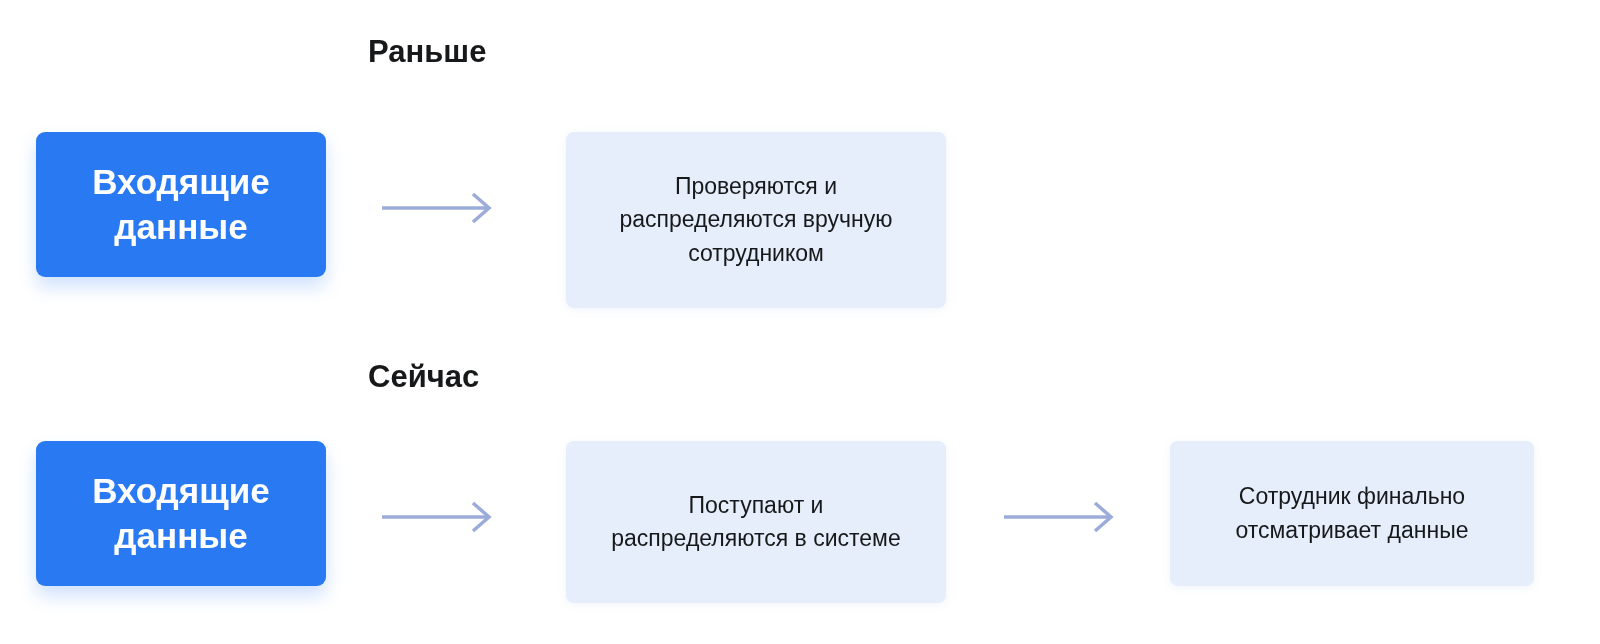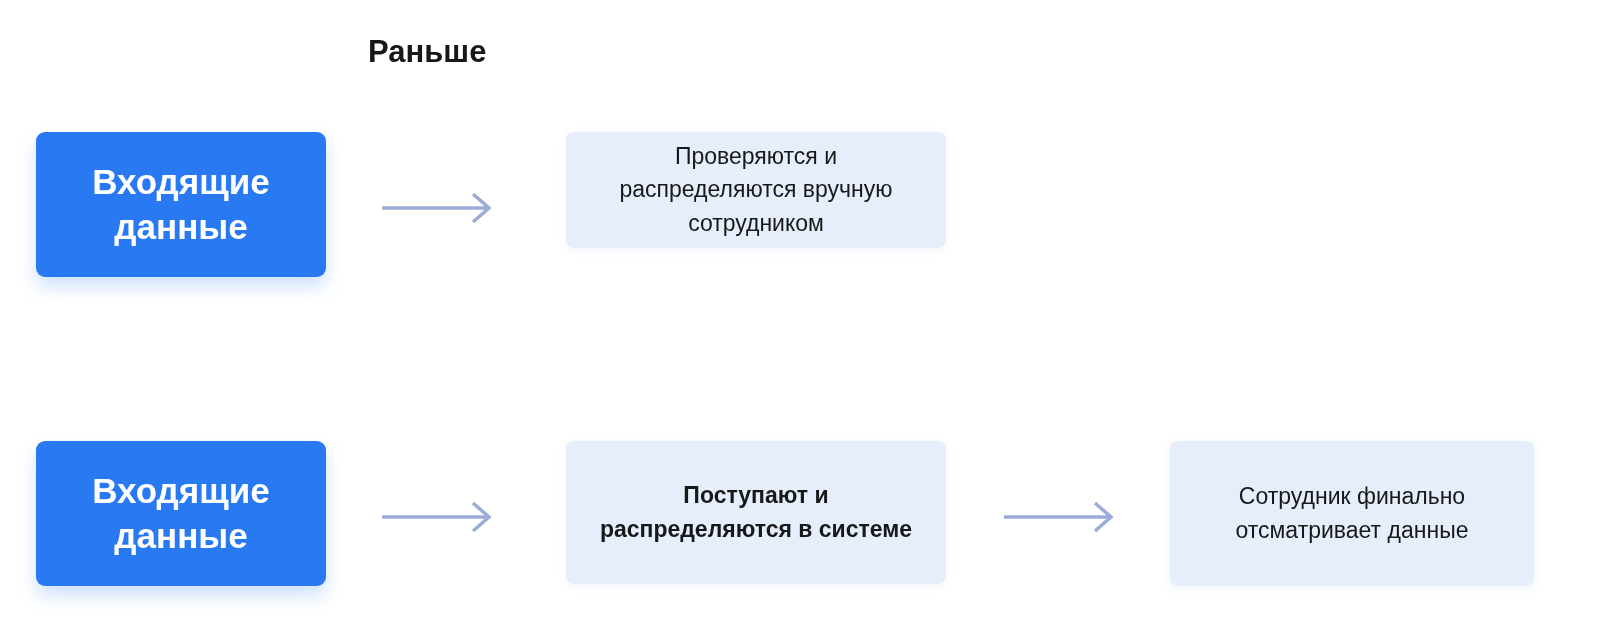--- a/index.html
+++ b/index.html
@@ -53,23 +53,23 @@
     background: var(--light-box-bg, #e6eefb);
     color: var(--text-dark, #17181a);
     font-size: 23px;
     font-weight: 400;
     line-height: 1.45;
     border-radius: 8px;
     box-shadow: 0 2px 8px rgba(120, 150, 210, 0.10);
     padding: 0 20px;
   }
   .node-before-source { top: 132px; }
-  .node-before-step   { top: 132px; left: 566px;  width: 380px; height: 116px; }
+  .node-before-step   { top: 132px; left: 566px;  width: 380px; height: 176px; }
   .node-now-source    { top: 441px; }
-  .node-now-step1     { top: 441px; left: 566px;  width: 380px; height: 143px; font-weight: bold; }
+  .node-now-step1     { top: 441px; left: 566px;  width: 380px; height: 162px; }
   .node-now-step2     { top: 441px; left: 1170px; width: 364px; height: 145px; }
 
   .arrow {
     position: absolute;
     color: var(--arrow, #9bacd9);
   }
   .arrow-before { left: 378px;  top: 188px; }
   .arrow-now-1  { left: 378px;  top: 497px; }
   .arrow-now-2  { left: 1000px; top: 497px; }
 </style>
@@ -85,20 +85,21 @@
 
   <svg class="arrow arrow-before" width="120" height="40" viewBox="0 0 120 40">
     <line x1="4" y1="20" x2="110" y2="20" stroke="currentColor" stroke-width="3.5"></line>
     <polyline points="95,6 111,20 95,34" fill="none" stroke="currentColor" stroke-width="3.5"></polyline>
   </svg>
 
   <div class="node light-node node-before-step">Проверяются и
 распределяются вручную
 сотрудником</div>
 
+  <div class="section-heading heading-now">Сейчас</div>
 
   <div class="node blue-node node-now-source">Входящие
 данные</div>
 
   <svg class="arrow arrow-now-1" width="120" height="40" viewBox="0 0 120 40">
     <line x1="4" y1="20" x2="110" y2="20" stroke="currentColor" stroke-width="3.5"></line>
     <polyline points="95,6 111,20 95,34" fill="none" stroke="currentColor" stroke-width="3.5"></polyline>
   </svg>
 
   <div class="node light-node node-now-step1">Поступают и

